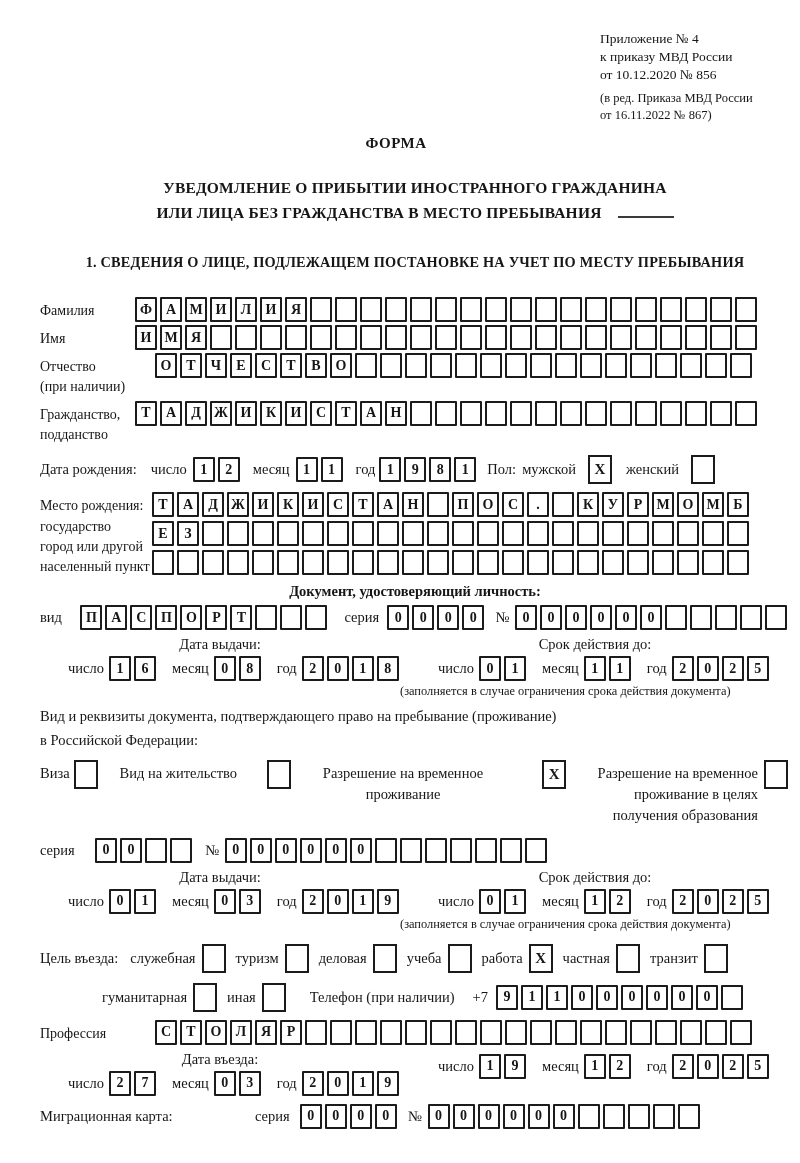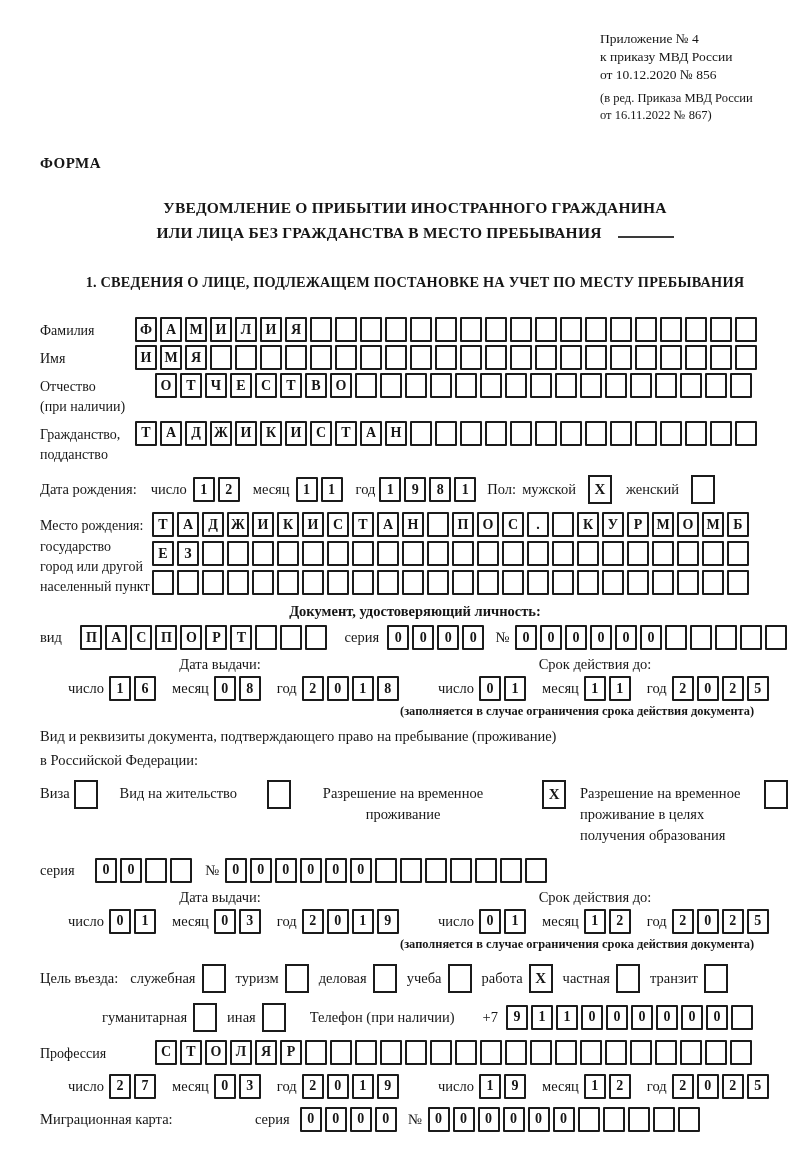--- a/index.html
+++ b/index.html
@@ -1,20 +1,20 @@
 <!DOCTYPE html>
 <html><head>
 <meta charset="utf-8">
 <style>
   html,body{margin:0;padding:0;background:#9a9a9a;}
   .page{width:800px;min-height:1163px;background:#ffffff;box-sizing:border-box;
         padding:30px 10px 24px 40px;font-family:"Liberation Serif",serif;color:#161616;}
   .refblock{margin-left:560px;font-size:13.5px;line-height:1.32;}
   .refsmall{margin-top:7px;font-size:12.5px;line-height:1.32;}
-  .forma{text-align:left;padding-right:38px;font-weight:700;font-size:15px;margin-top:32px;letter-spacing:.5px;}
+  .forma{text-align:center;padding-right:38px;font-weight:700;font-size:15px;margin-top:12px;letter-spacing:.5px;}
   .title{text-align:center;font-weight:700;font-size:15.5px;margin-top:24px;line-height:1.6;letter-spacing:.2px;}
   .uline{display:inline-block;width:56px;border-bottom:2px solid #3a3a3a;margin-left:16px;}
   .sect{text-align:center;font-weight:700;font-size:14.3px;margin-top:28px;letter-spacing:.2px;}
 
   .frow{display:flex;align-items:flex-start;margin-top:3px;}
   .lbl{font-size:14px;flex:none;padding-top:4px;line-height:1.45;}
   .w95{width:95px;} .w115{width:115px;} .w112{width:112px;}
   .cells{display:flex;flex:none;}
   .cell{width:18px;height:21px;border:2px solid #1b1b1b;margin-right:3px;display:inline-flex;
         align-items:center;justify-content:center;font-weight:700;font-size:14px;flex:none;border-radius:1px;}
@@ -24,27 +24,27 @@
   .inl{font-size:14.5px;}
   .dochead{text-align:center;font-weight:700;font-size:14.5px;margin-top:6px;}
 
   .daterow{display:flex;margin-top:6px;}
   .dcol-left{width:360px;flex:none;}
   .dcol-right{flex:1;}
   .dhead{text-align:center;font-size:14.5px;}
   .dline{display:flex;align-items:center;margin-top:3px;}
   .dlbl{font-size:14.5px;margin-right:5px;flex:none;}
   .dgap{width:13px;flex:none;}
-  .note{font-size:12.4px;margin-top:3px;font-weight:bold;}
+  .note{font-size:12.4px;margin-top:3px;}
 
   .introline{font-size:14.5px;margin-top:7px;line-height:1.5;}
   .optrow{display:flex;align-items:flex-start;margin-top:8px;}
   .opt{display:flex;align-items:flex-start;}
   .optlabel{font-size:14.5px;line-height:1.45;padding-top:3px;text-align:center;}
-  .wc185{width:188px;text-align:center;} .wc175{width:178px;text-align:left;}
+  .wc185{width:188px;text-align:center;} .wc175{width:178px;text-align:right;}
   .purp{display:flex;align-items:center;margin-top:12px;}
   .purp .inl{margin-right:6px;}
   .purp .cb{margin-right:10px;}
 </style>
 </head>
 <body>
 
 <div class="page">
 
   <div class="refblock">
@@ -519,21 +519,21 @@
     <span class="cb"></span>
     <span class="inl">транзит</span>
     <span class="cb"></span>
   </div>
 
   <div class="purp" style="margin-left:62px;margin-top:10px;">
     <span class="inl">гуманитарная</span>
     <span class="cb"></span>
     <span class="inl">иная</span>
     <span class="cb" style="margin-right:24px;"></span>
-    <span class="inl" style="margin-right:28px;">Телефон (при наличии)</span>
+    <span class="inl" style="margin-right:18px;">Телефон (при наличии)</span>
     <span class="inl" style="margin-right:8px;">+7</span>
     <span class="cells">
         <span class="cell">9</span>
         <span class="cell">1</span>
         <span class="cell">1</span>
         <span class="cell">0</span>
         <span class="cell">0</span>
         <span class="cell">0</span>
         <span class="cell">0</span>
         <span class="cell">0</span>
@@ -567,20 +567,21 @@
         <span class="cell"></span>
         <span class="cell"></span>
         <span class="cell"></span>
         <span class="cell"></span>
         <span class="cell"></span>
       </div>
   </div>
 
   <div class="daterow">
     <div class="dcol-left">
+      <div class="dhead">Дата въезда:</div>
       <div class="dline" style="margin-left:28px;">
         <span class="dlbl">число</span>
         <span class="cells">
             <span class="cell">2</span>
             <span class="cell">7</span>
           </span>
         <span class="dgap"></span>
         <span class="dlbl">месяц</span>
         <span class="cells">
             <span class="cell">0</span>

